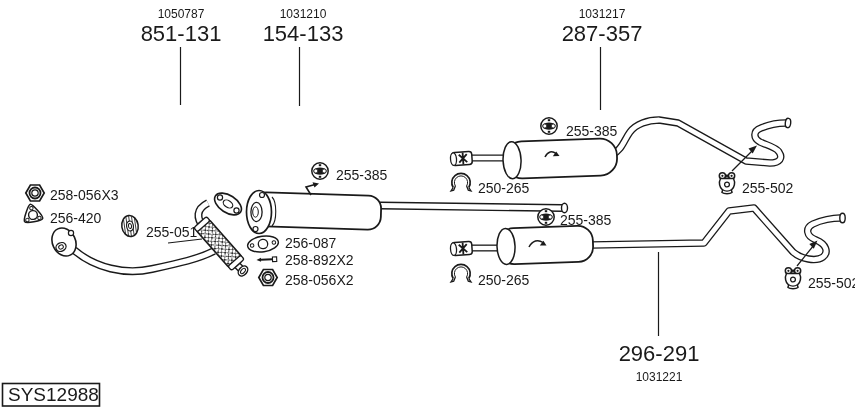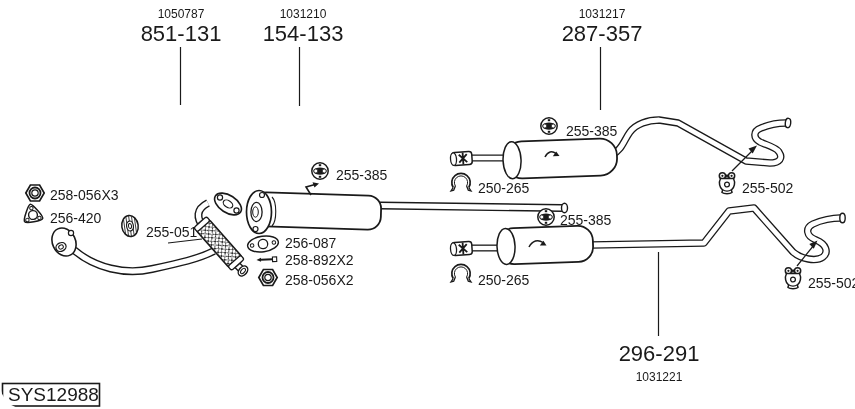--- a/index.html
+++ b/index.html
@@ -1,17 +1,17 @@
 <!DOCTYPE html>
 <html><head>
 <meta charset="utf-8">
 <style>
   html,body{margin:0;padding:0;background:#fff;}
   .stage{position:relative;width:855px;height:409px;background:#ffffff;overflow:hidden;
-         font-family:"Liberation Sans",sans-serif;border-radius:25px;}
+         font-family:"Liberation Sans",sans-serif;}
   svg text{fill:#1a1a1a;}
   .ref-num{font-size:12px;}
   .part-big{font-size:22px;}
   .part-label{font-size:14px;}
   .sys-id{font-size:19px;}
 </style>
 </head>
 <body>
 
 <div class="stage">

